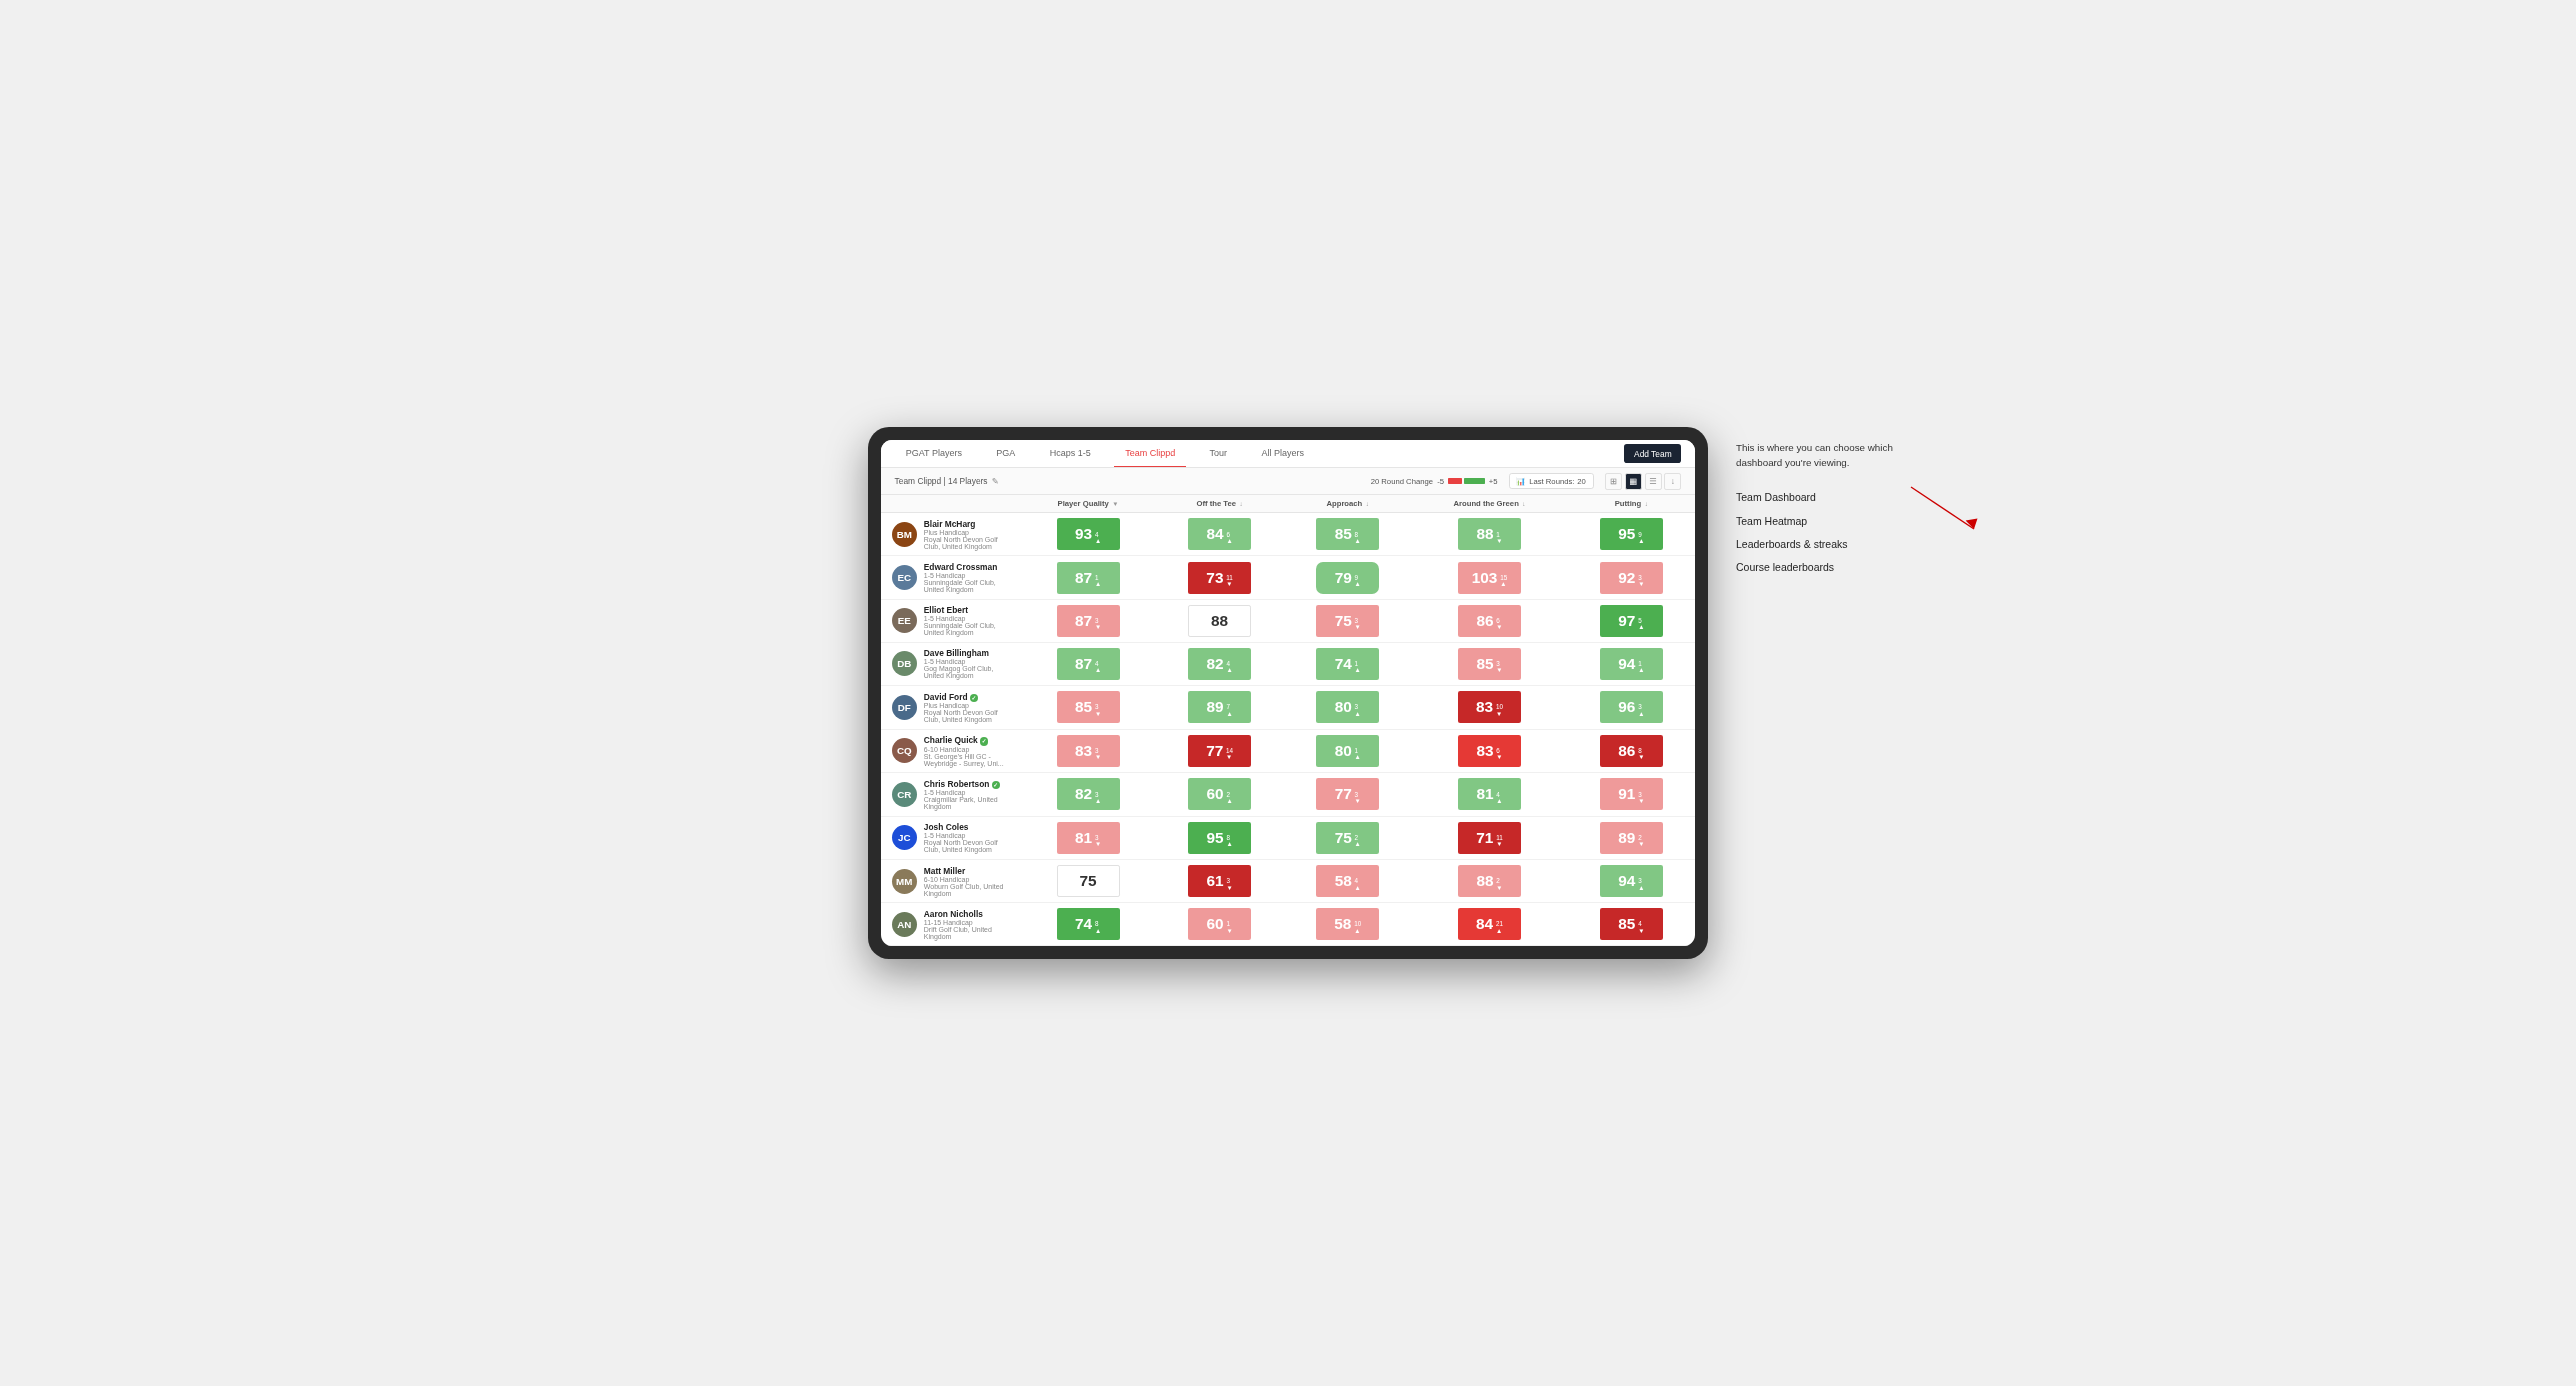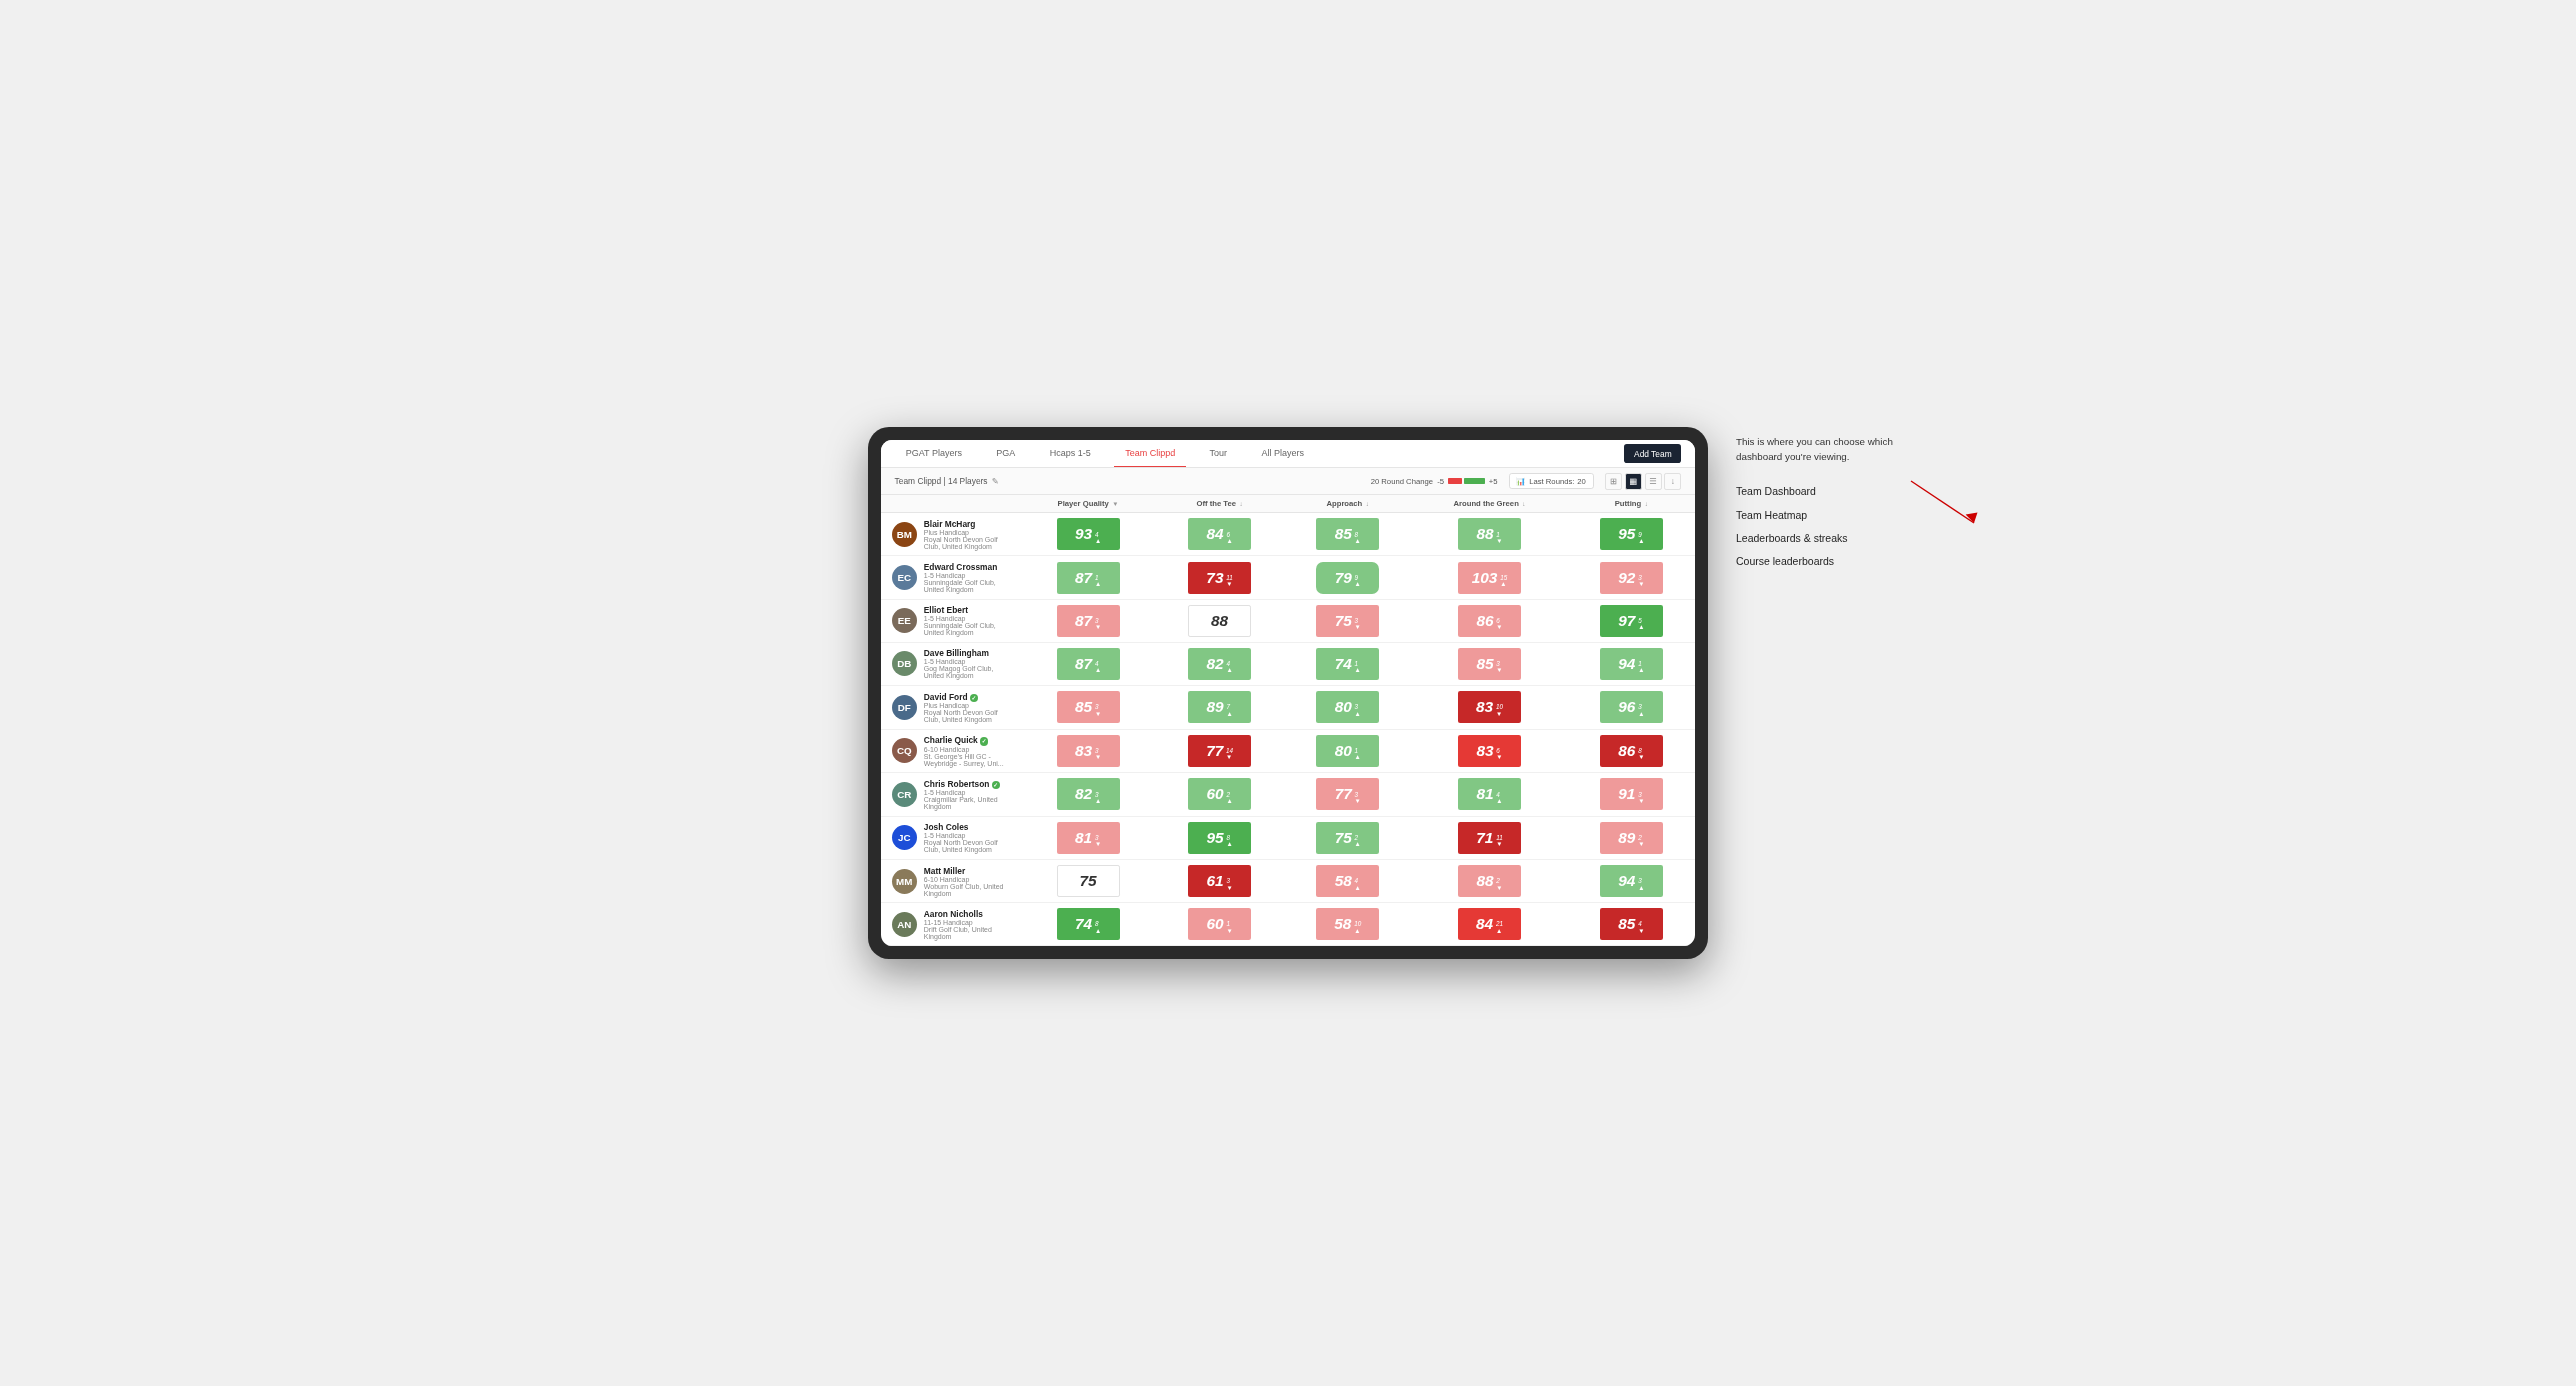--- a/index.html
+++ b/index.html
@@ -16,21 +16,21 @@
     .outer-container {
       position: relative;
       width: 100%;
       max-width: 840px;
     }
 
     
     .annotation {
       position: absolute;
       right: -224px;
-      top: 8px;
+      top: 14px;
       width: 196px;
     }
     .annotation-text {
       font-size: 9.8px;
       color: #333;
       line-height: 1.5;
       margin-bottom: 14px;
     }
     .annotation-items {
       margin-top: 21px;
@@ -290,21 +290,20 @@
       font-size: 5.6px;
       text-align: center;
       line-height: 8.4px;
       margin-left: 2.1px;
     }
 
     
     .score-cell {
       text-align: center;
       padding: 2.8px;
-      font-style: italic;
     }
     .score-box {
       display: inline-flex;
       align-items: center;
       justify-content: center;
       gap: 1.4px;
       width: 63px;
       height: 32px;
       border-radius: 2.1px;
       font-size: 15.4px;

